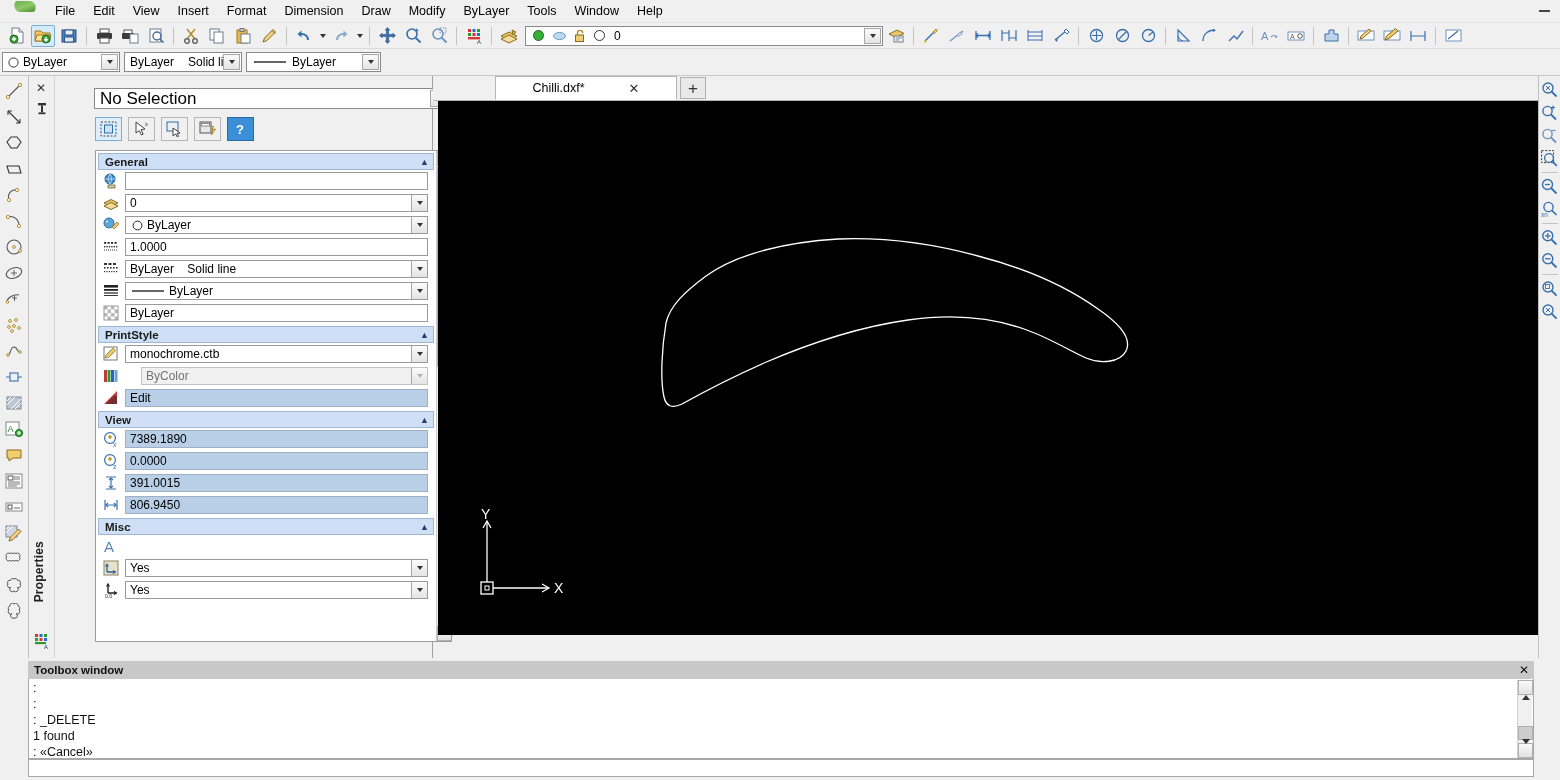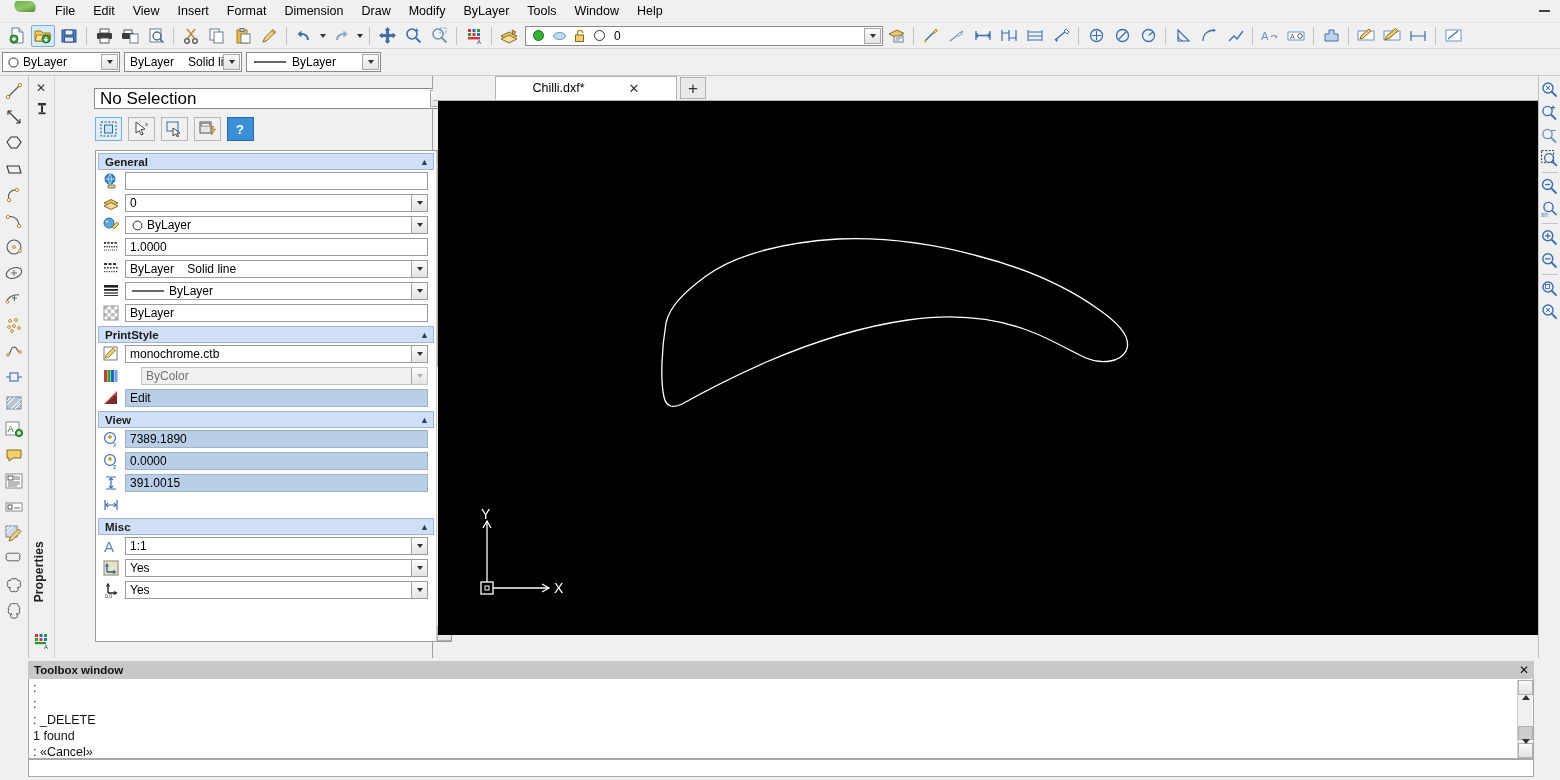--- a/index.html
+++ b/index.html
@@ -1064,35 +1064,34 @@
                 <span style="white-space: pre;">391.0015</span>
               </div>
             </div>
             <div class="prow">
               <span class="picon">
                 <svg width="16" height="16" viewBox="0 0 16 16">
                   <path d="M2 3v10M14 3v10M3 8h10" stroke="#3a6fae" stroke-width="1.2"></path>
                   <path d="M5 6L3 8l2 2M11 6l2 2-2 2" fill="none" stroke="#3a6fae" stroke-width="1.2"></path>
                 </svg>
               </span>
+              <div class="pfield blue">
+                <span style="white-space: pre;">806.9450</span>
+              </div>
             </div>
             <div class="secthead">
               <span>Misc</span>
               <span class="caret">▲</span>
             </div>
             <div class="prow">
               <span class="picon">
                 <svg width="16" height="16" viewBox="0 0 16 16">
                   <text x="1" y="14" font-size="15" fill="#5b86b8" font-family="Liberation Sans">A</text>
                 </svg>
               </span>
-              <div class="pfield">
-                <span style="white-space: pre;">1:1</span>
-                <span class="ca"></span>
-              </div>
             </div>
             <div class="prow">
               <span class="picon">
                 <svg width="16" height="16" viewBox="0 0 16 16">
                   <rect x="1" y="1" width="14" height="14" fill="#e8e2c8" stroke="#8a8468"></rect>
                   <path d="M4 12V5M4 12h8" stroke="#2a5f9e" stroke-width="1.3"></path>
                   <path d="M2.5 6.5L4 4l1.5 2.5M10 10.5L12.5 12 10 13.5" fill="none" stroke="#2a5f9e" stroke-width="1.1"></path>
                 </svg>
               </span>
               <div class="pfield">

